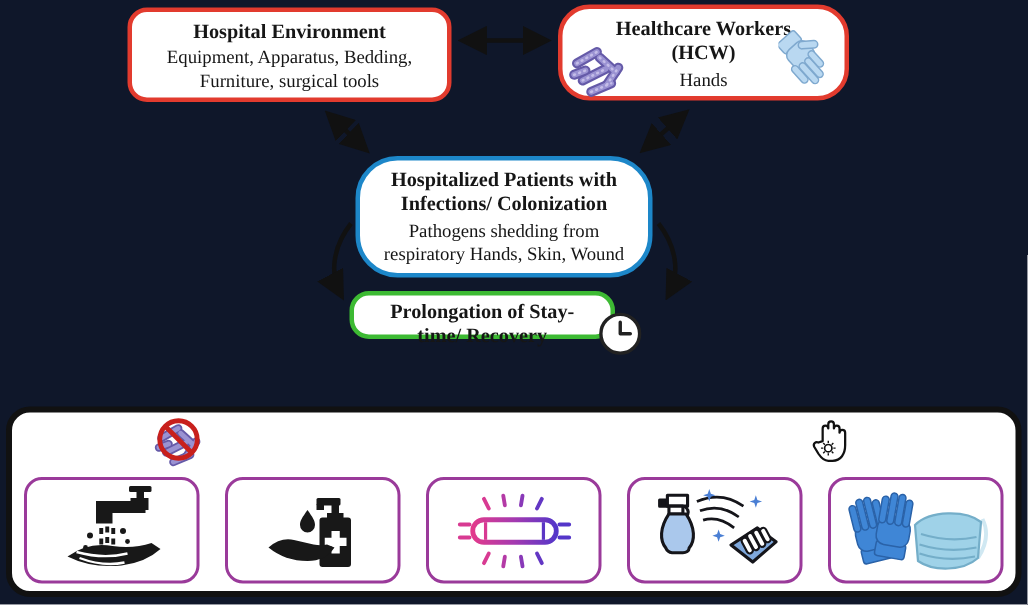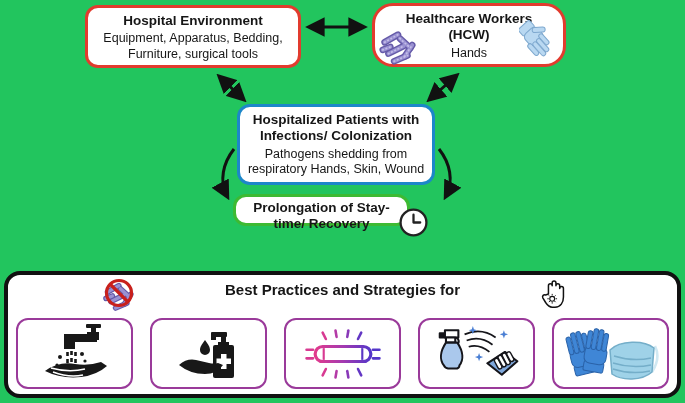--- a/index.html
+++ b/index.html
@@ -1,17 +1,17 @@
 <!DOCTYPE html>
 <html><head>
 <meta charset="utf-8">
 <style>
   html,body{margin:0;padding:0;background:#fff;}
-  .canvas{position:relative;width:685px;height:403px;background:#22c55e;
-    font-family:Liberation Sans, sans-serif;color:#161616;overflow:hidden;}
+  .canvas{position:relative;width:685px;height:403px;background:#0f172a;
+    font-family:Liberation Serif, serif;color:#161616;overflow:hidden;}
   .fbox{position:absolute;background:#fff;border-radius:13px;text-align:center;box-sizing:border-box;}
   .red{border:3.5px solid #e23b2e;}
   .blue{border:3.5px solid #1d87c9;}
   .green{border:3.5px solid #3dba33;}
   .btitle{font-weight:bold;font-size:13.5px;line-height:1.22;padding-top:5px;}
   .bbody{font-size:12.5px;line-height:1.22;margin-top:2px;}
   .arrows{position:absolute;left:0;top:0;pointer-events:none;}
   .icon-abs{position:absolute;}
   .bp{position:absolute;left:4px;top:271px;width:677px;height:127px;box-sizing:border-box;
     border:4px solid #111;border-radius:16px;background:#fff;}
@@ -88,21 +88,21 @@
         <rect x="12" y="8" width="17" height="15" rx="5"></rect>
         <rect x="9" y="18" width="4.6" height="14" rx="2.3"></rect>
         <rect x="14" y="20" width="4.6" height="17" rx="2.3"></rect>
         <rect x="19" y="20" width="4.6" height="16" rx="2.3"></rect>
         <rect x="23.8" y="18" width="4.6" height="13" rx="2.3"></rect>
         <rect x="25" y="8" width="13" height="5" rx="2.5" transform="rotate(38 25 8)"></rect>
       </g>
     </svg>
   </div>
 
-  <div class="fbox blue" style="left:237px;top:104px;width:198px;height:81px;">
+  <div class="fbox blue" style="left:237px;top:104px;width:198px;height:81px;border-radius:28px;">
     <div class="btitle">
       <span>Hospitalized Patients with</span><br>
       <span>Infections/ Colonization</span>
     </div>
     <div class="bbody">
       <span>Pathogens shedding from</span><br>
       <span>respiratory Hands, Skin, Wound</span>
     </div>
   </div>
 
@@ -112,21 +112,21 @@
       <span>time/ Recovery</span>
     </div>
   </div>
   <svg class="icon-abs" style="left:398px;top:207px;z-index:5;" width="31" height="31" viewBox="0 0 30 30">
     <circle cx="15" cy="15" r="12.5" fill="#fff" stroke="#222" stroke-width="2.2"></circle>
     <path d="M15 15 V7.5 M15 15 h6.5" stroke="#222" stroke-width="2.2" stroke-linecap="round" fill="none"></path>
   </svg>
 
   <div class="bp">
     <div class="bp-title">
-      <span>Best Practices and Strategies for</span><br>
+      <br>
     </div>
 
     <svg class="icon-abs" style="left:88px;top:1px;" width="48" height="40" viewBox="0 0 48 40">
       <g transform="translate(6,4) scale(0.8)">
         <g fill="none" stroke-linecap="round">
           <g stroke="#655aa8" stroke-width="7">
               <path d="M7 15 L21 7"></path>
               <path d="M11 27 L27 19"></path>
               <path d="M17 35 L31 29"></path>
               <path d="M23 11 L34 21"></path>

